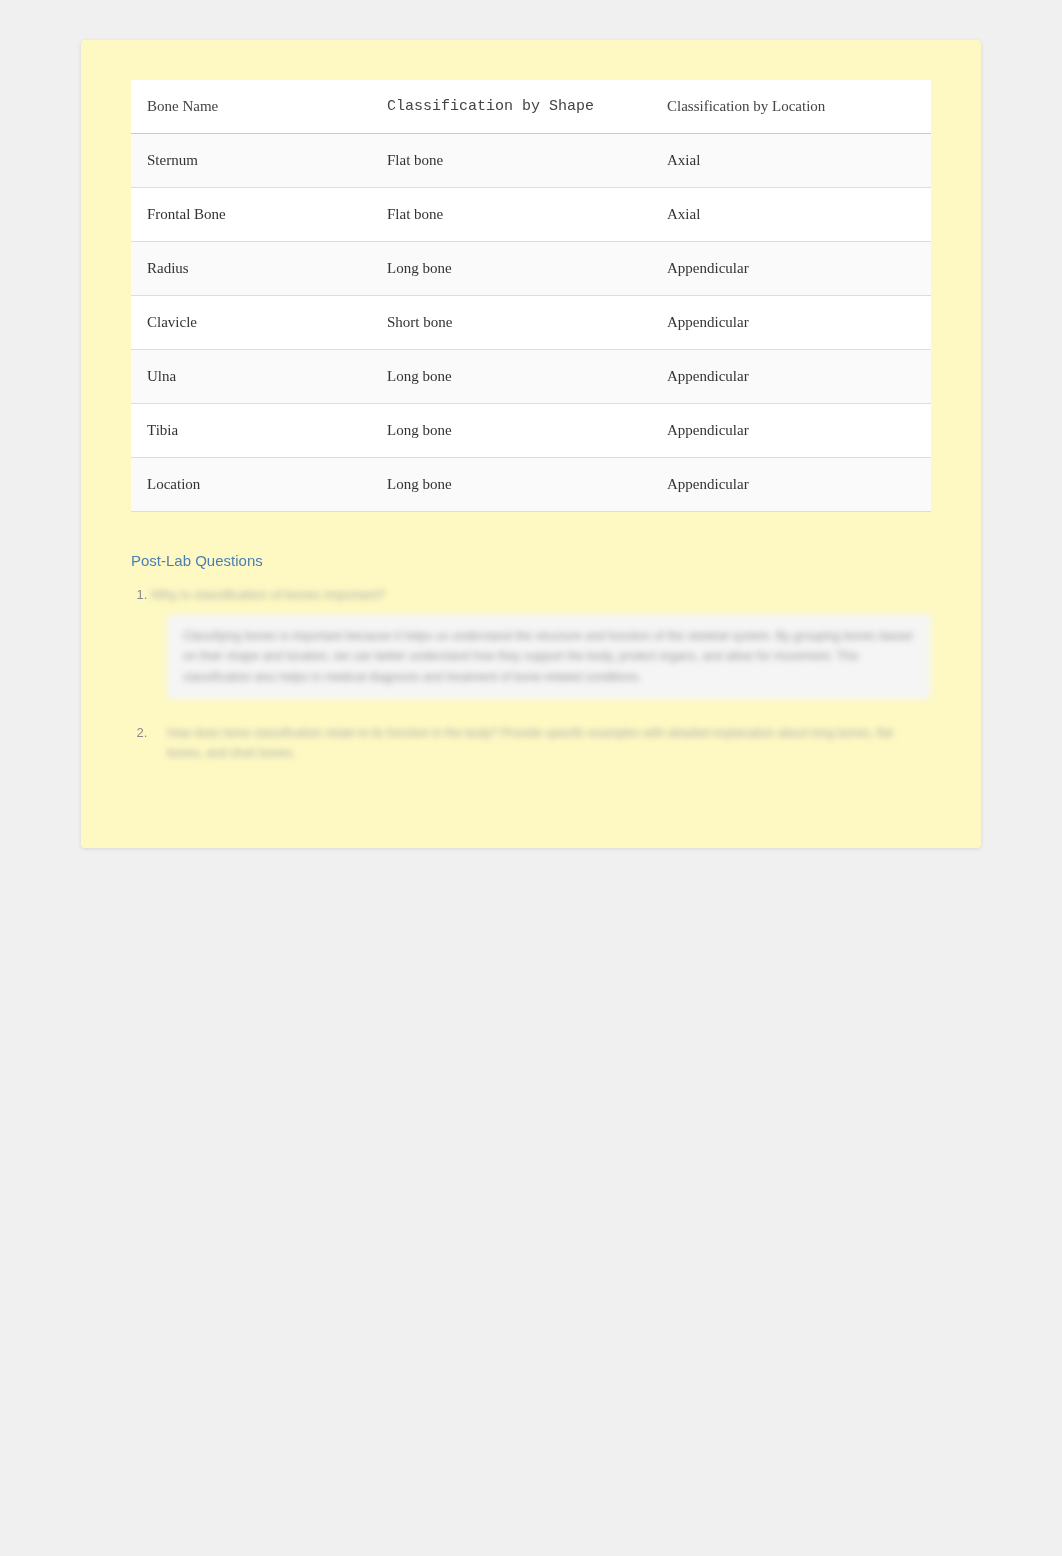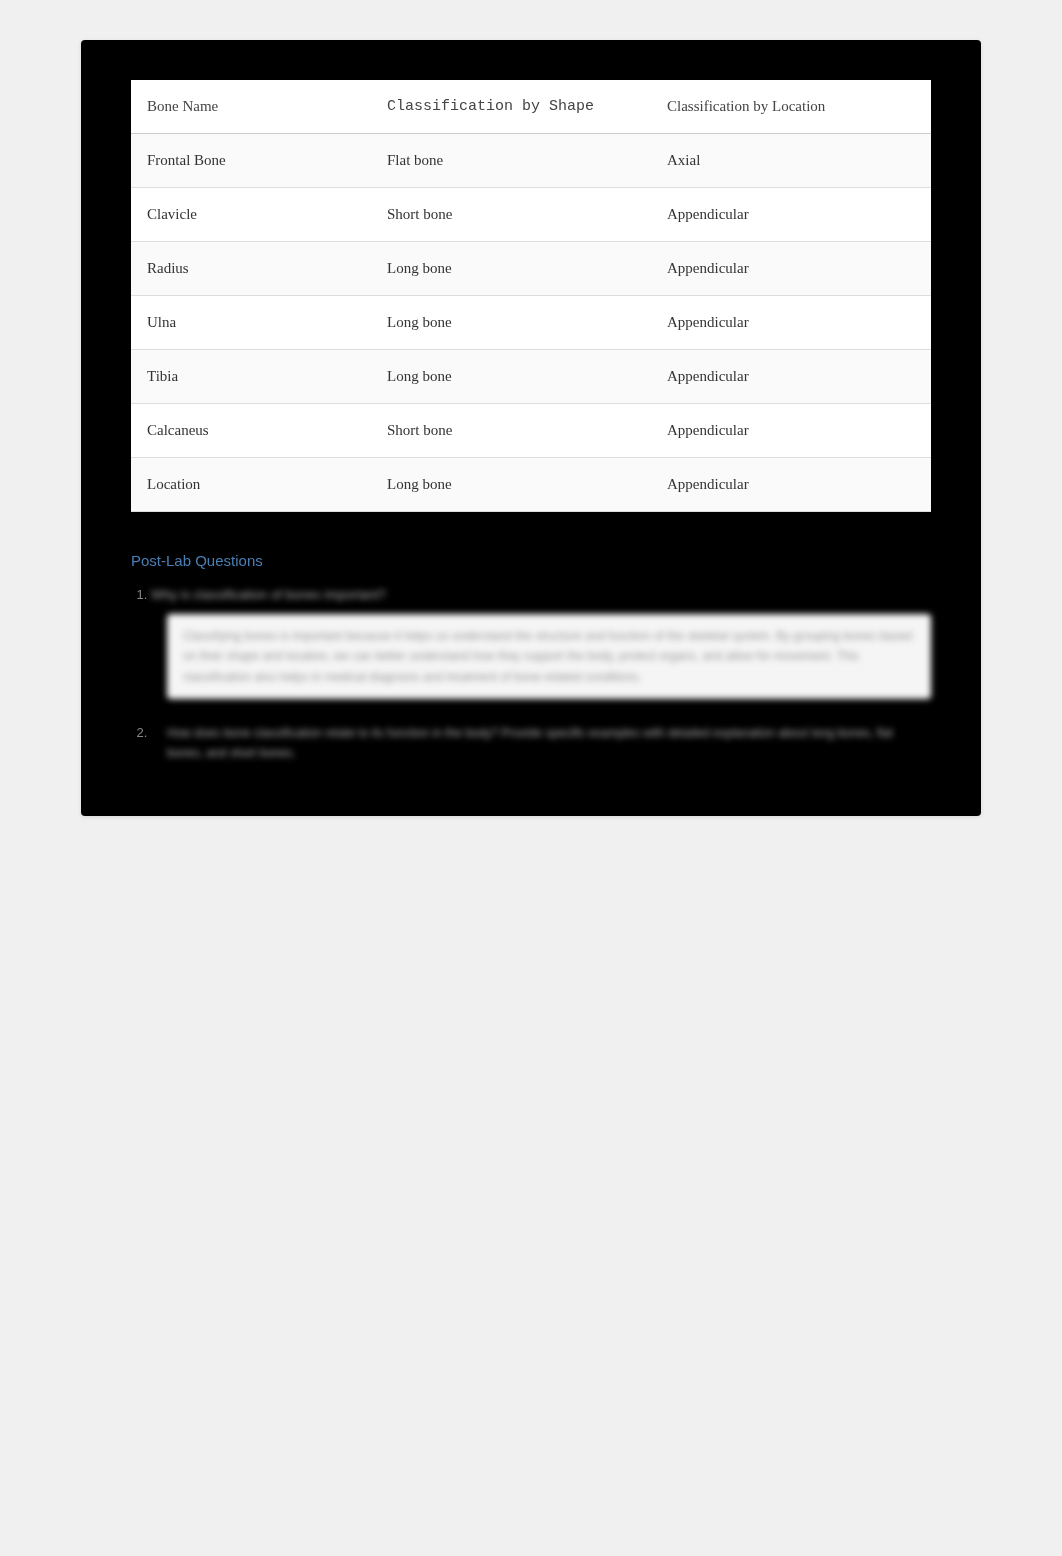--- a/index.html
+++ b/index.html
@@ -12,24 +12,24 @@
       background: #f0f0f0;
       font-family: Georgia, 'Times New Roman', serif;
       font-size: 16px;
       color: #333;
       padding: 40px 20px;
       width: 1062px;
       min-height: 1556px;
     }
 
     .page-container {
-      background: #000000;
+      background: #fef9c3;
       max-width: 900px;
       margin: 0 auto;
-      padding: 40px 50px 28px 50px;
+      padding: 40px 50px 60px 50px;
       border-radius: 4px;
       box-shadow: 0 1px 4px rgba(0,0,0,0.1);
     }
 
     .bone-table {
       width: 100%;
       border-collapse: collapse;
       margin-bottom: 40px;
     }
 
@@ -119,48 +119,48 @@
 
   <table class="bone-table">
     <thead>
       <tr>
         <th class="col-name">Bone Name</th>
         <th class="col-shape">Classification by Shape</th>
         <th class="col-location">Classification by Location</th>
       </tr>
     </thead>
     <tbody id="table-body">
+    <tr>
+          <td>Sternum</td>
+          <td>Flat bone</td>
+          <td>Axial</td>
+        </tr>
         <tr>
           <td>Frontal Bone</td>
           <td>Flat bone</td>
           <td>Axial</td>
         </tr>
         <tr>
-          <td>Clavicle</td>
-          <td>Short bone</td>
+          <td>Radius</td>
+          <td>Long bone</td>
           <td>Appendicular</td>
         </tr>
         <tr>
-          <td>Radius</td>
-          <td>Long bone</td>
+          <td>Clavicle</td>
+          <td>Short bone</td>
           <td>Appendicular</td>
         </tr>
         <tr>
           <td>Ulna</td>
           <td>Long bone</td>
           <td>Appendicular</td>
         </tr>
         <tr>
           <td>Tibia</td>
           <td>Long bone</td>
-          <td>Appendicular</td>
-        </tr>
-        <tr>
-          <td>Calcaneus</td>
-          <td>Short bone</td>
           <td>Appendicular</td>
         </tr>
         <tr>
           <td>Location</td>
           <td>Long bone</td>
           <td>Appendicular</td>
         </tr>
       </tbody>
   </table>
 

